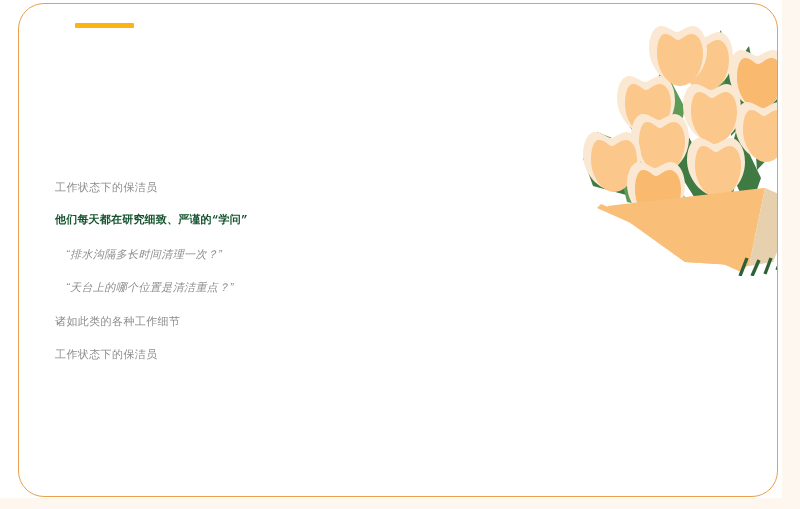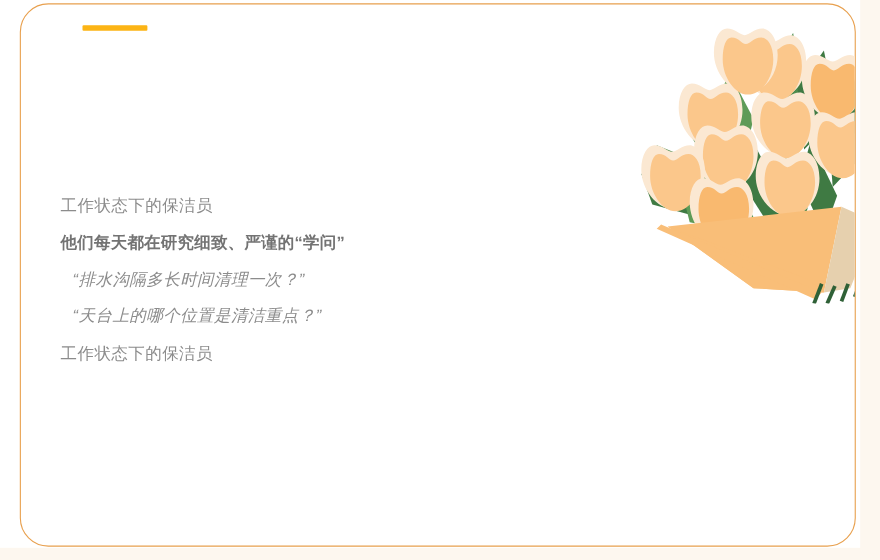--- a/index.html
+++ b/index.html
@@ -57,30 +57,31 @@
   }
 
   
   .copy-block {
     position: absolute;
     left: 36px;
     top: 167px;
     width: 430px;
   }
   .copy-line {
-    font-size: 15px;
+    font-size: 11px;
     line-height: 33.4px;
     color: #8C8C8C;
     letter-spacing: 0.4px;
     white-space: nowrap;
   }
   .copy-line.em {
-    color: #737373;
+    color: #14532d;
     font-weight: bold;
     letter-spacing: 0.2px;
+    font-family: Liberation Mono, monospace;
   }
   .copy-line.quote {
     padding-left: 11px;
     font-style: italic;
   }
 
   
   .bouquet {
     position: absolute;
     left: 516px;
@@ -166,17 +167,18 @@
           <line x1="248" y1="244" x2="242" y2="260"></line>
         </g>
       </svg>
     </div>
 
     <div class="copy-block">
       <div class="copy-line">工作状态下的保洁员</div>
       <div class="copy-line em">他们每天都在研究细致、严谨的“学问”</div>
       <div class="copy-line quote">“排水沟隔多长时间清理一次？”</div>
       <div class="copy-line quote">“天台上的哪个位置是清洁重点？”</div>
+      <div class="copy-line">诸如此类的各种工作细节</div>
       <div class="copy-line">工作状态下的保洁员</div>
     </div>
 
   </div>
 </div>
 
 </body></html>

